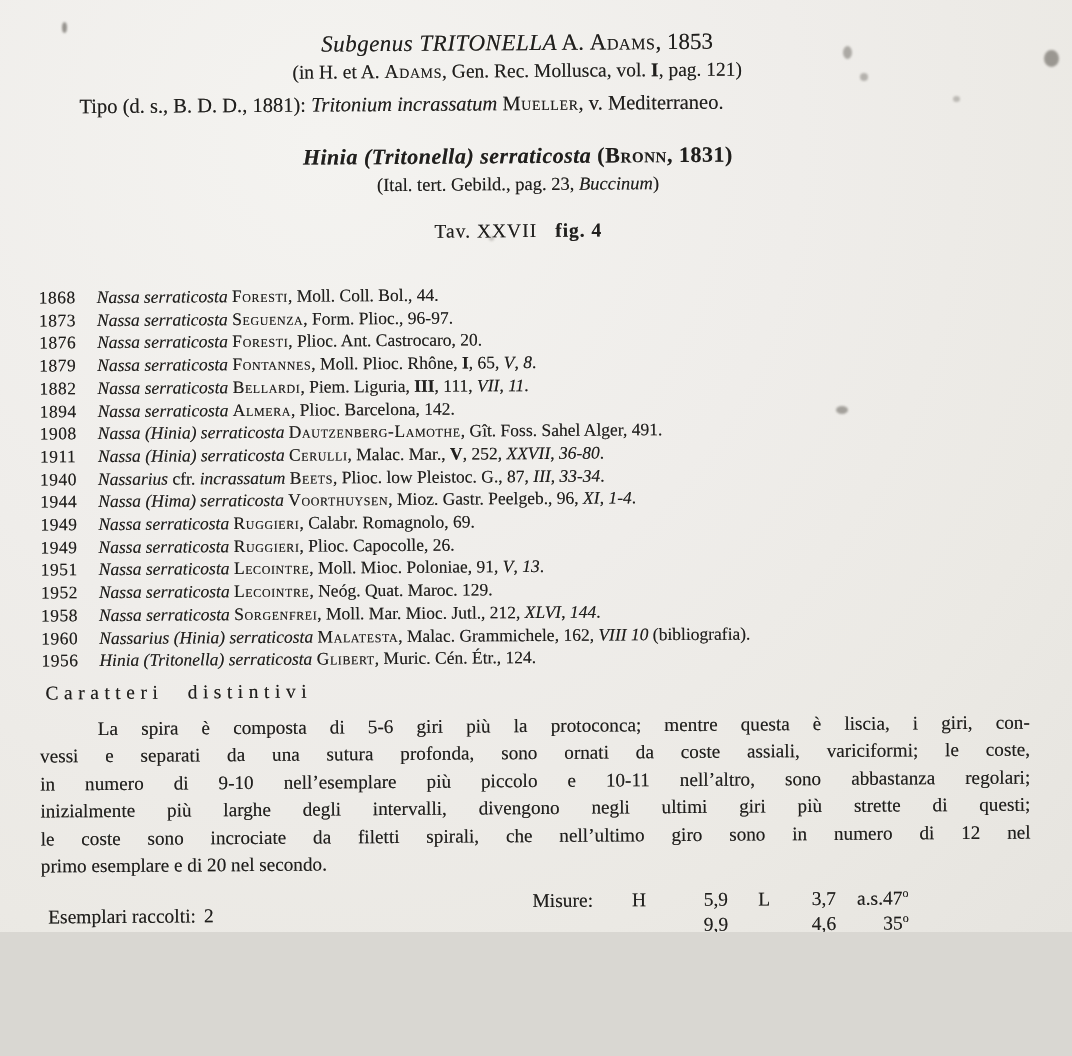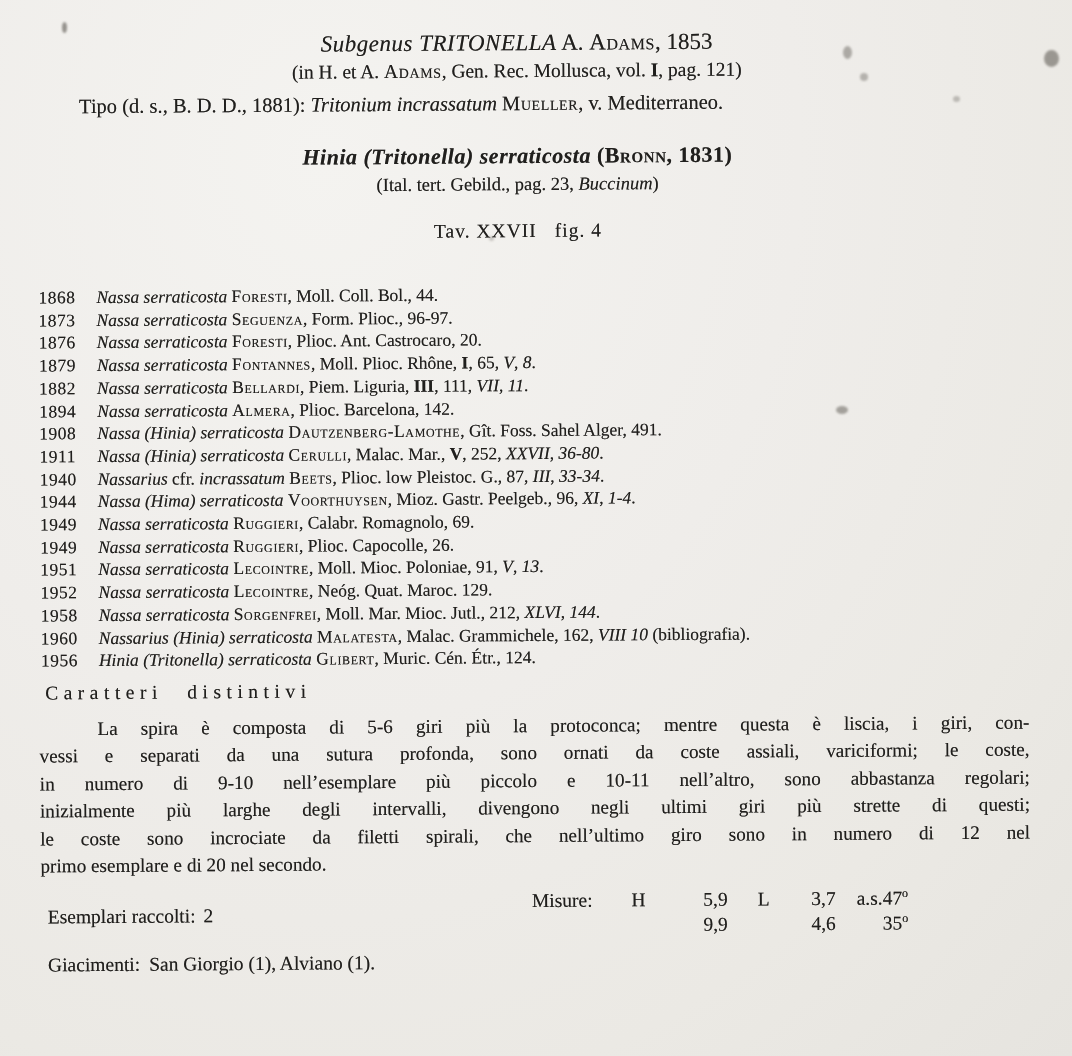--- a/index.html
+++ b/index.html
@@ -1,18 +1,18 @@
 <!DOCTYPE html>
 <html><head>
 <meta charset="utf-8">
 <style>
   html,body{margin:0;padding:0;background:#d9d7d2;}
   .page{
     position:relative;
-    width:1072px;height:1056px;
+    width:1072px;height:932px;
     overflow:hidden;
     background:radial-gradient(ellipse at 30% 15%, #f4f3f0 0%, #efedea 45%, #ebe9e4 75%, #e6e4df 100%);
     font-family:"Liberation Serif","DejaVu Serif",serif;
     color:#201f1d;
   }
   .content{
     position:absolute;inset:0;
     transform:rotate(-0.4deg);
     transform-origin:50% 50%;
     text-shadow:0 0 0.4px rgba(20,18,14,0.55);
@@ -22,21 +22,21 @@
   .seg-i{font-style:italic;}
   .seg-sc{font-variant:small-caps;letter-spacing:0.6px;}
   .seg-b{font-weight:bold;}
   .hdr1{top:30px;font-size:23px;line-height:26px;}
   .hdr1 .seg-i{letter-spacing:0.5px;}
   .hdr2{top:59px;font-size:19.5px;line-height:24px;}
   .tipo{top:92px;left:82px;font-size:20.5px;}
   .species{top:143px;font-size:22px;font-weight:bold;letter-spacing:0.5px;}
   .species-sub{top:174px;font-size:18.5px;}
   .tav{top:220px;font-size:19.5px;letter-spacing:1px;}
-  .tav .fig{margin-left:18px;}
+  .tav .fig{margin-left:18px;font-weight:bold;}
   .syn{top:283px;left:40px;font-size:17.5px;}
   .syn-row{display:flex;line-height:22.7px;white-space:nowrap;}
   .syn-row .year{width:46px;flex:none;letter-spacing:0.5px;}
   .syn-row .cite{margin-left:12px;}
   .sect-head{top:679px;left:44px;font-size:19.5px;letter-spacing:5.5px;word-spacing:14px;}
   .para{top:712px;left:38px;width:990px;font-size:19.2px;line-height:27.4px;}
   .pline{text-align:justify;text-align-last:justify;white-space:normal;}
   .pline.first{text-indent:58px;}
   .pline.last{text-align-last:left;}
   .esemplari{top:903px;left:45px;font-size:19.5px;}

